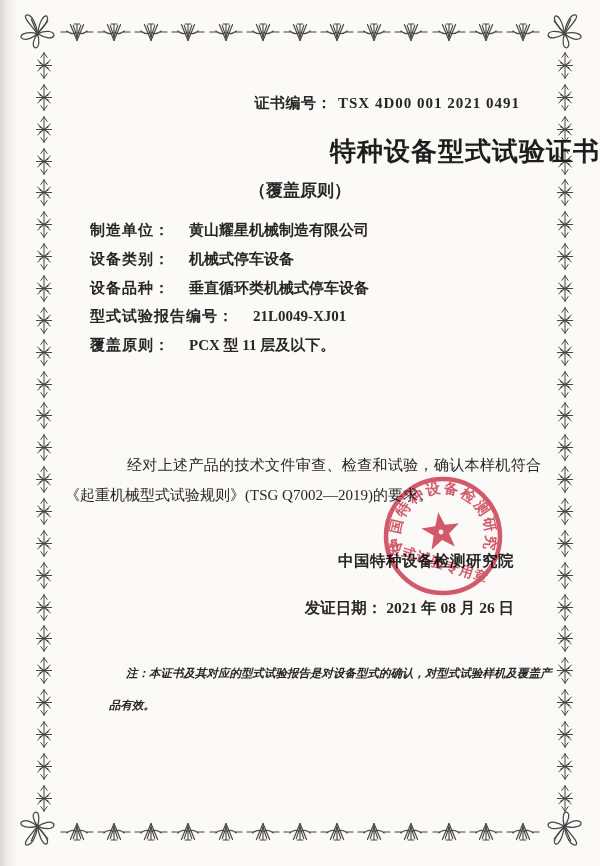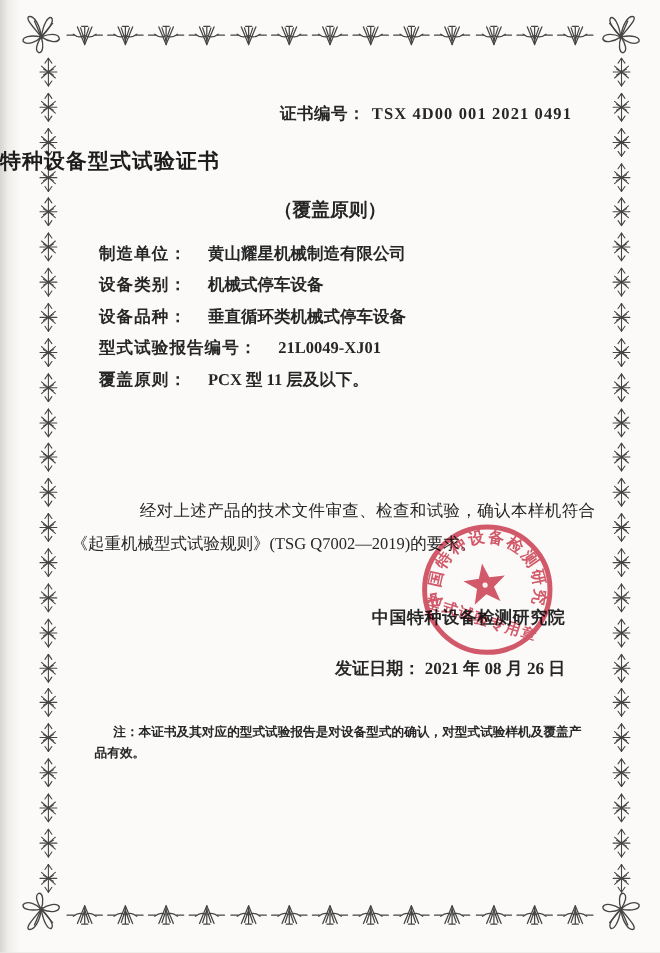--- a/index.html
+++ b/index.html
@@ -20,31 +20,31 @@
   .edge-right{right:23px;}
   .corner{position:absolute;width:37px;height:37px;pointer-events:none;}
   .corner-tl{left:19px;top:13px;}
   .corner-tr{right:17px;top:13px;transform:scaleX(-1);}
   .corner-bl{left:19px;top:810px;transform:scaleY(-1);}
   .corner-br{right:17px;top:810px;transform:scale(-1,-1);}
   
   .abs{position:absolute;}
   .cert-no{top:94px;right:80px;font-size:15px;font-weight:600;letter-spacing:.5px;}
   .cert-no .val{margin-left:6px;letter-spacing:1px;margin-top:12px;}
-  .title{top:134px;left:0;width:100%;text-align:left;font-size:19px;font-weight:700;letter-spacing:1px;color:#1d1d1d;}
+  .title{top:134px;left:0;width:100%;text-align:right;font-size:26px;font-weight:700;letter-spacing:1px;color:#1d1d1d;}
   .subtitle{top:179px;left:0;width:100%;text-align:center;font-size:17px;font-weight:600;}
   .fields{top:221px;left:90px;right:60px;}
   .field-row{height:28.8px;font-size:15px;white-space:nowrap;}
   .flabel{font-weight:700;letter-spacing:1px;}
   .fvalue{font-weight:600;margin-left:19px;}
   .statement{top:450px;left:64px;width:476px;font-size:15px;font-weight:400;line-height:29.5px;text-indent:62px;text-align:justify;margin:1px;}
   .issuer{top:551px;right:86px;font-size:15.5px;font-weight:600;letter-spacing:.5px;}
   .issue-date{top:598px;right:86px;font-size:15.5px;font-weight:600;}
   .issue-date .val{margin-left:4px;}
-  .note{top:657px;left:86px;width:447px;font-size:11.5px;font-weight:600;line-height:19px;text-indent:17px;margin:0;}
+  .note{top:657px;left:109px;width:447px;font-size:11.5px;font-weight:600;line-height:32px;text-indent:17px;margin:0;font-style:italic;}
   
   .seal{position:absolute;left:373px;top:466px;width:140px;height:140px;mix-blend-mode:multiply;opacity:.88;pointer-events:none;}
   .defs-hidden{position:absolute;width:0;height:0;overflow:hidden;}
 </style>
 </head>
 <body>
 
 <svg class="defs-hidden" aria-hidden="true">
   <defs>
     <symbol id="m-edge" viewBox="0 0 36 24">

